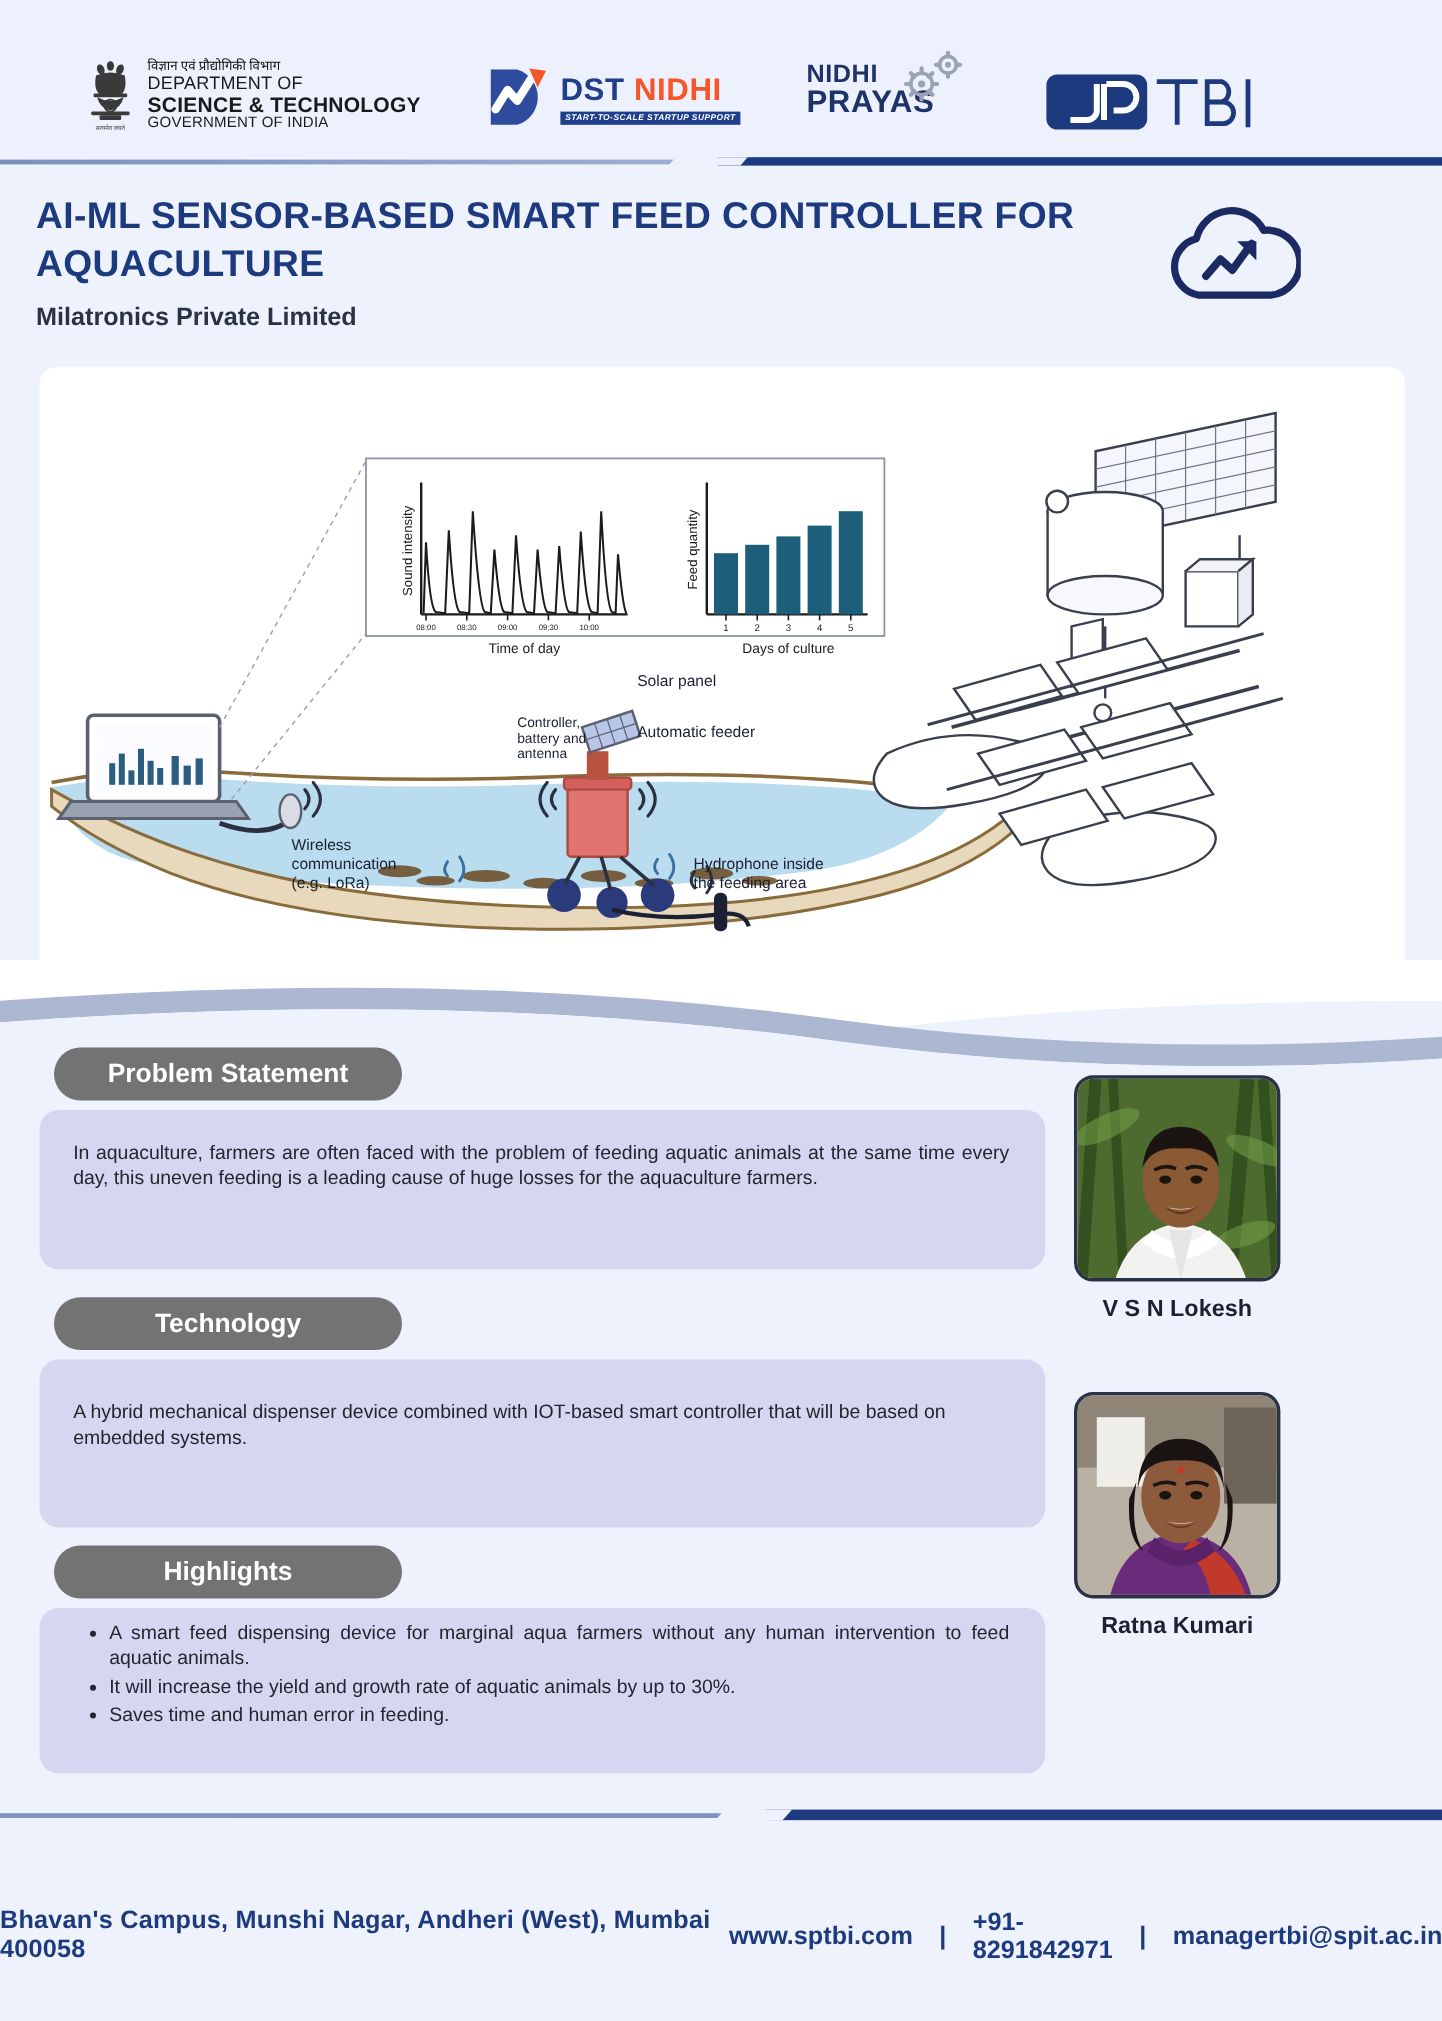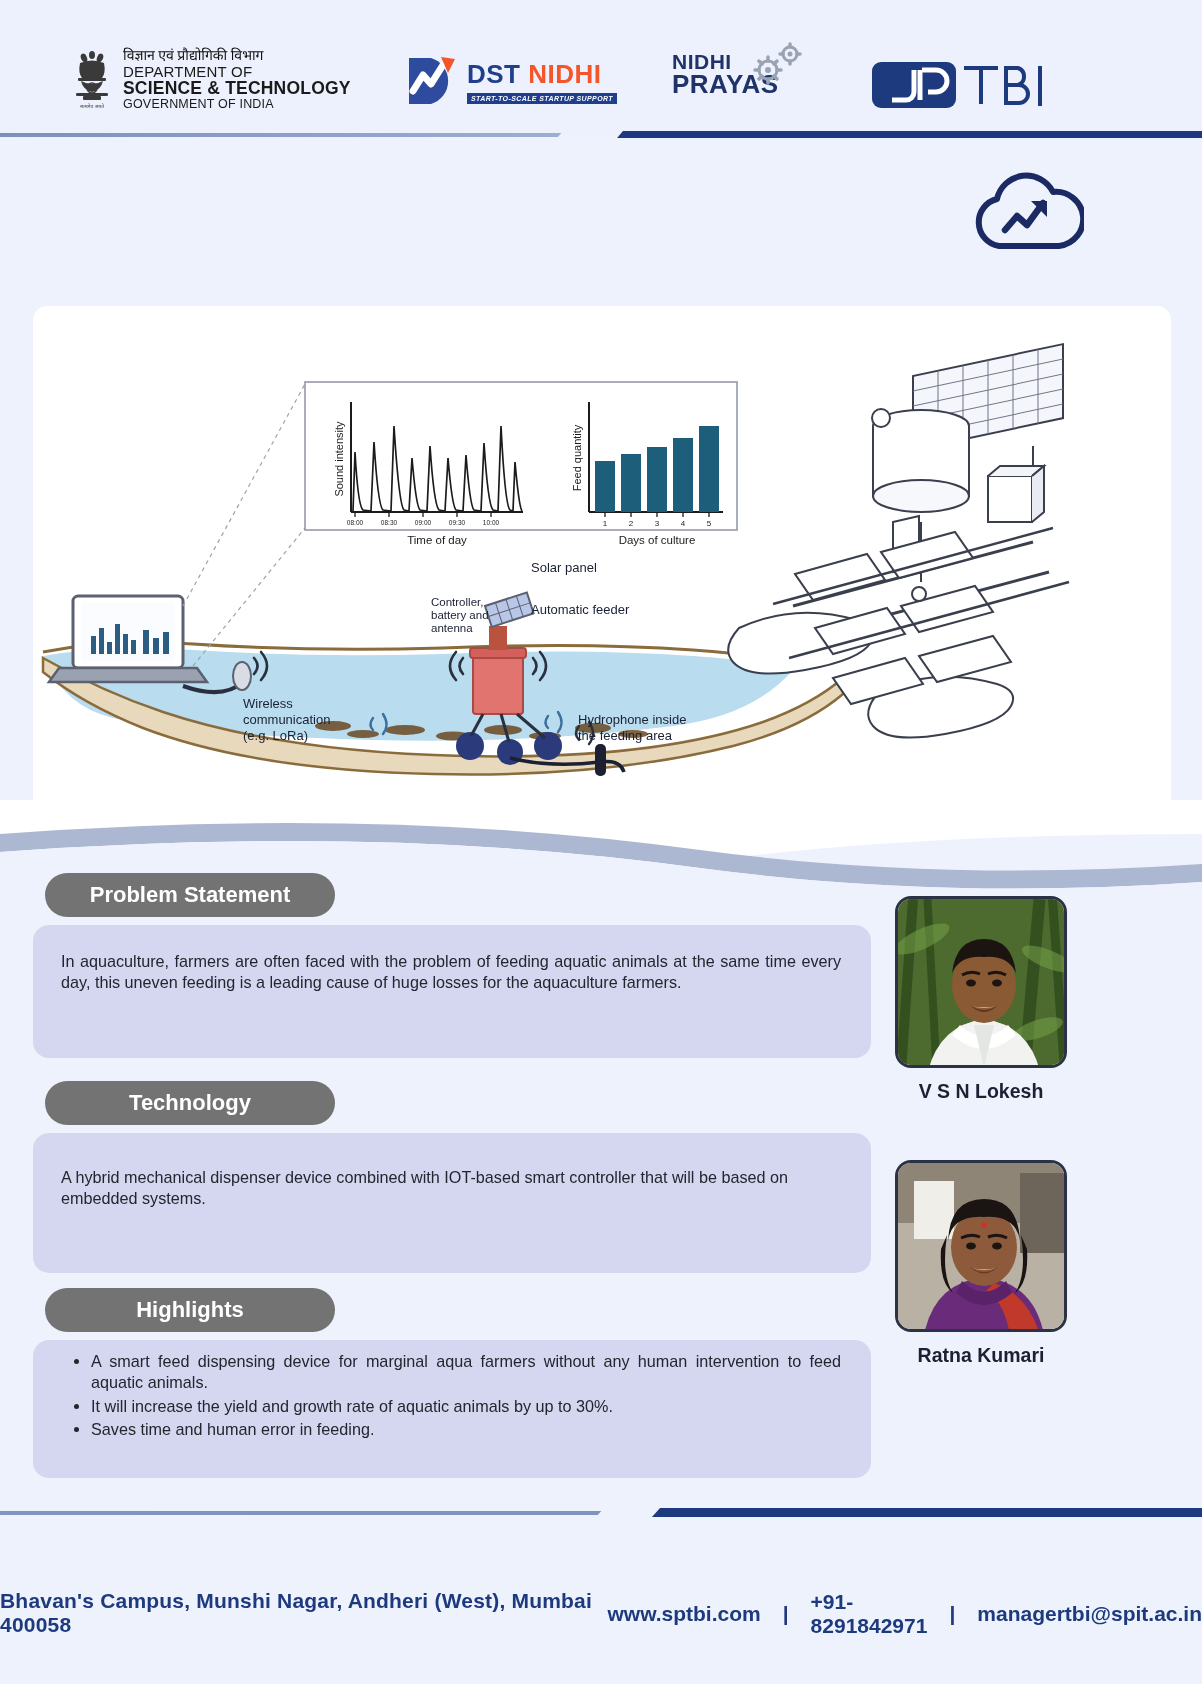--- a/index.html
+++ b/index.html
@@ -25,21 +25,21 @@
   .logo-slot { position: absolute; display: flex; align-items: center; }
 
   
   .dst-logo { left: 70px; top: 48px; gap: 9px; }
   .emblem {
     width: 44px; height: 64px;
     display: flex; flex-direction: column; align-items: center; justify-content: flex-start;
   }
   .emblem svg { display: block; }
   .dst-text { line-height: 1.06; color: #1a1a1a; }
-  .dst-hi { font-family: "Liberation Serif", serif; font-size: 14px; color:#111; }
+  .dst-hi { font-family: "Liberation Serif", serif; font-size: 11px; color:#111; }
   .dst-l1 { font-size: 15px; letter-spacing: .2px; }
   .dst-l2 { font-size: 17.5px; font-weight: bold; letter-spacing: .2px; }
   .dst-l3 { font-size: 12.5px; letter-spacing: .2px; }
 
   
   .nidhi-logo { left: 405px; top: 55px; gap: 8px; }
   .nidhi-mark { width: 54px; height: 52px; position: relative; }
   .nidhi-words { display:flex; flex-direction:column; }
   .nidhi-top { font-size: 26px; font-weight: bold; letter-spacing: .5px; white-space: nowrap;}
   .nidhi-top .n-dst { color: #1f3e8c; }
@@ -241,20 +241,24 @@
       </svg>
     </div>
 
     <div class="header-rule">
       <div class="left"></div>
         <div class="right"></div>
         <div class="notch"></div>
     </div>
   </div>
 
+  <div class="title-block">
+    <div class="title-main">AI-ML SENSOR-BASED SMART FEED CONTROLLER FOR AQUACULTURE</div>
+    <div class="subtitle">Milatronics Private Limited</div>
+  </div>
 
   <span class="cloud-icon">
     <svg width="115" height="92" viewBox="0 0 115 92">
       <path d="M30 78 a24 24 0 0 1 -2 -47 a30 30 0 0 1 56 -7 a22 22 0 0 1 6 54 z" fill="none" stroke="#1b2a63" stroke-width="6" stroke-linejoin="round"></path>
       <path d="M36 62 l12 -14 l10 9 l16 -22" fill="none" stroke="#1b2a63" stroke-width="6.5" stroke-linecap="round" stroke-linejoin="round"></path>
       <path d="M62 33 l16 0 l0 16 z" fill="#1b2a63"></path>
     </svg>
   </span>
 
   <div class="hero">

